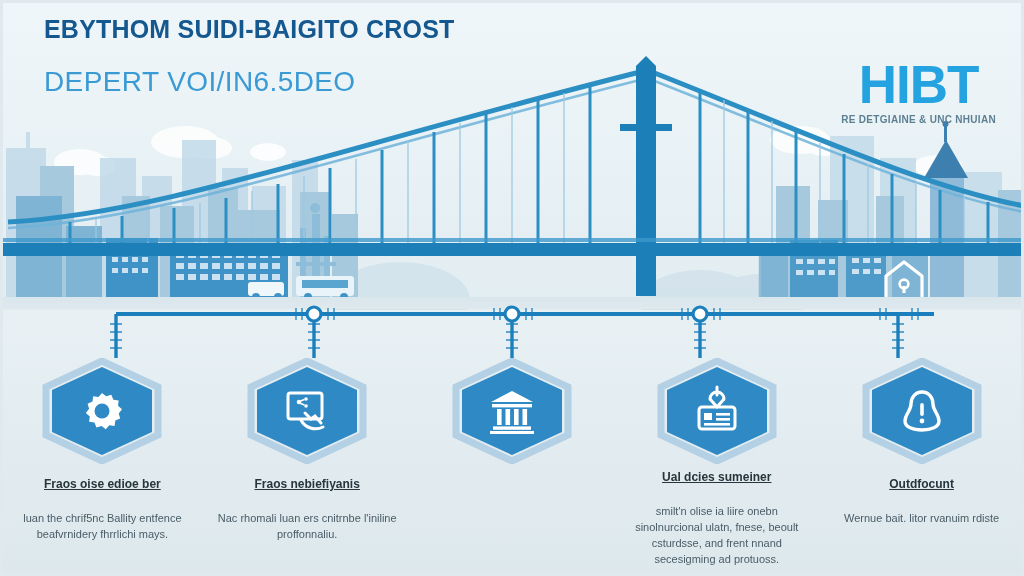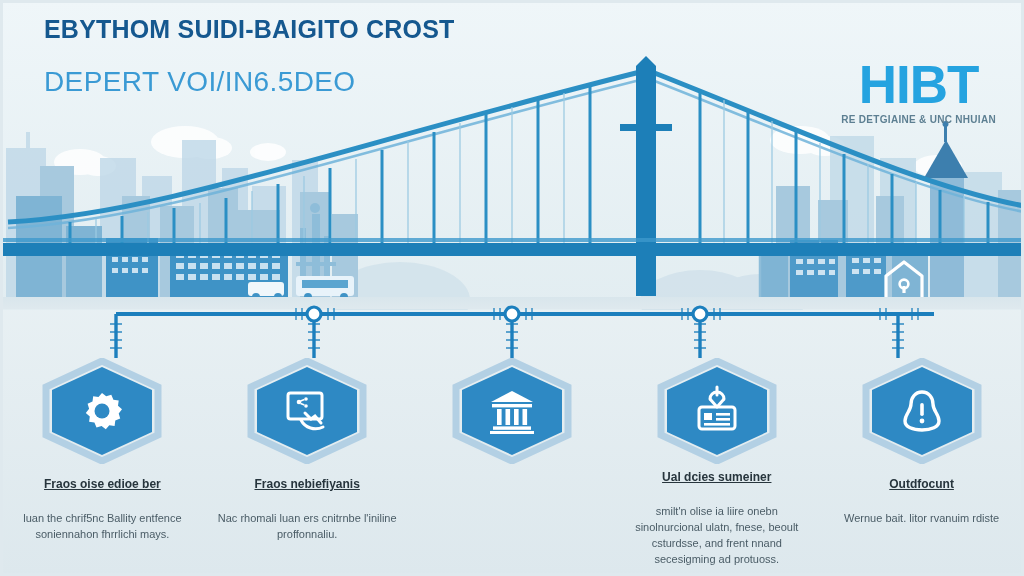--- a/index.html
+++ b/index.html
@@ -412,21 +412,21 @@
         </svg>
         <div class="hex-icon">
           <svg width="48" height="48" viewBox="0 0 48 48">
             <path fill="#ffffff" d="M24 6 l4.2 3.3 5.1-1.5 2.1 4.9 5.3 .7 -.7 5.3 4.0 3.5 -3.3 4.2 1.5 5.1 -4.9 2.1 -.7 5.3 -5.3-.7 -3.5 4.0 -4.2-3.3 -5.1 1.5 -2.1-4.9 -5.3-.7 .7-5.3 -4.0-3.5 3.3-4.2 -1.5-5.1 4.9-2.1 .7-5.3 5.3 .7z"></path>
             <circle cx="24" cy="24" r="7.5" fill="#2e89c4"></circle>
           </svg>
         </div>
       </div>
       <div class="caption">
         <span class="c-title">Fraos oise edioe ber</span>
-        <span class="c-body">luan the chrif5nc Ballity entfence soniennahon fhrrlichi mays.</span>
+        <span class="c-body">luan the chrif5nc Ballity entfence beafvrnidery fhrrlichi mays.</span>
       </div>
     </div>
 
     <div class="col">
       <div class="hex-wrap">
         <svg class="hex-svg" viewBox="0 0 124 106">
           <polygon points="62,3 118,29 118,77 62,103 6,77 6,29" fill="none" stroke="#b3d0e4" stroke-width="7"></polygon>
           <polygon points="62,9 112,32 112,74 62,97 12,74 12,32" fill="#2e89c4"></polygon>
         </svg>
         <div class="hex-icon">

